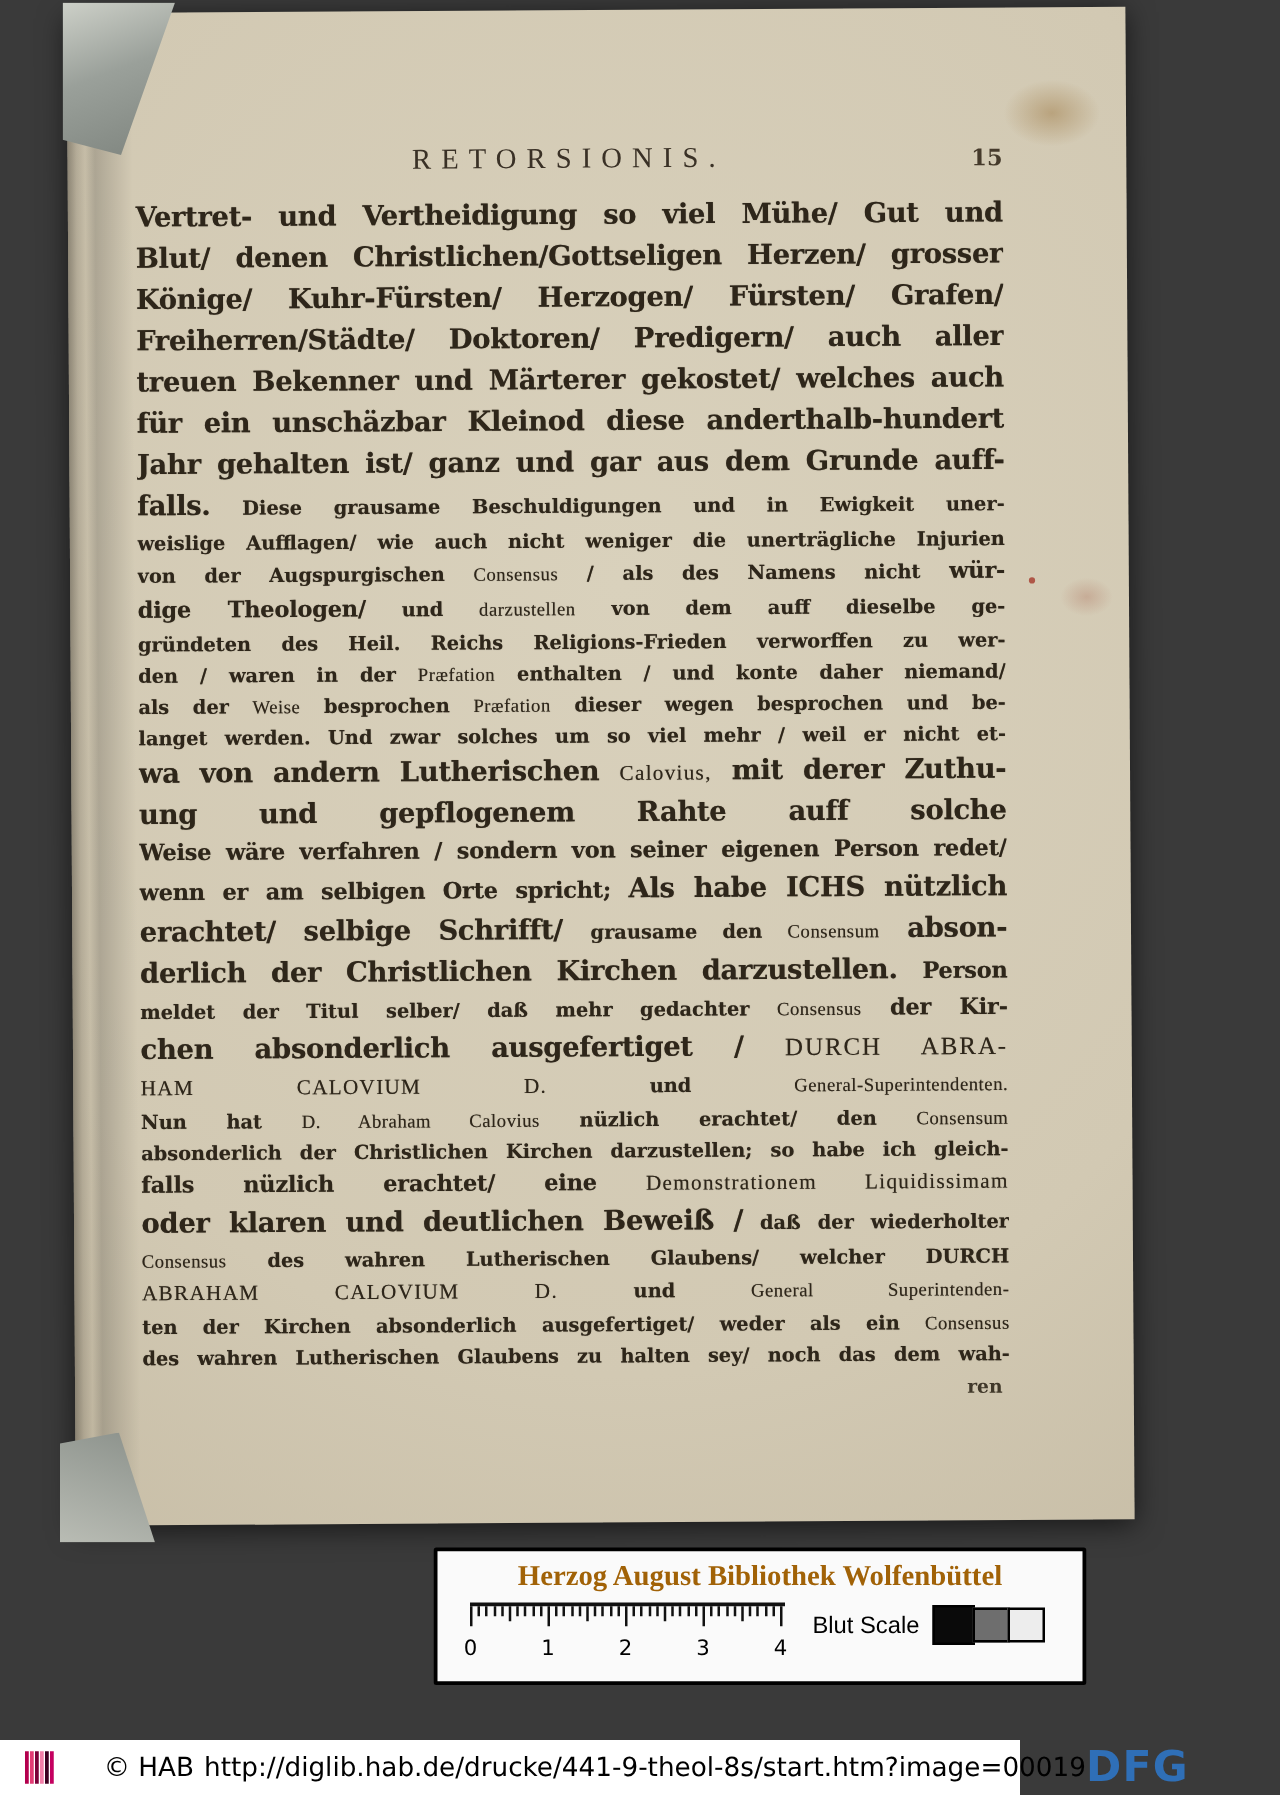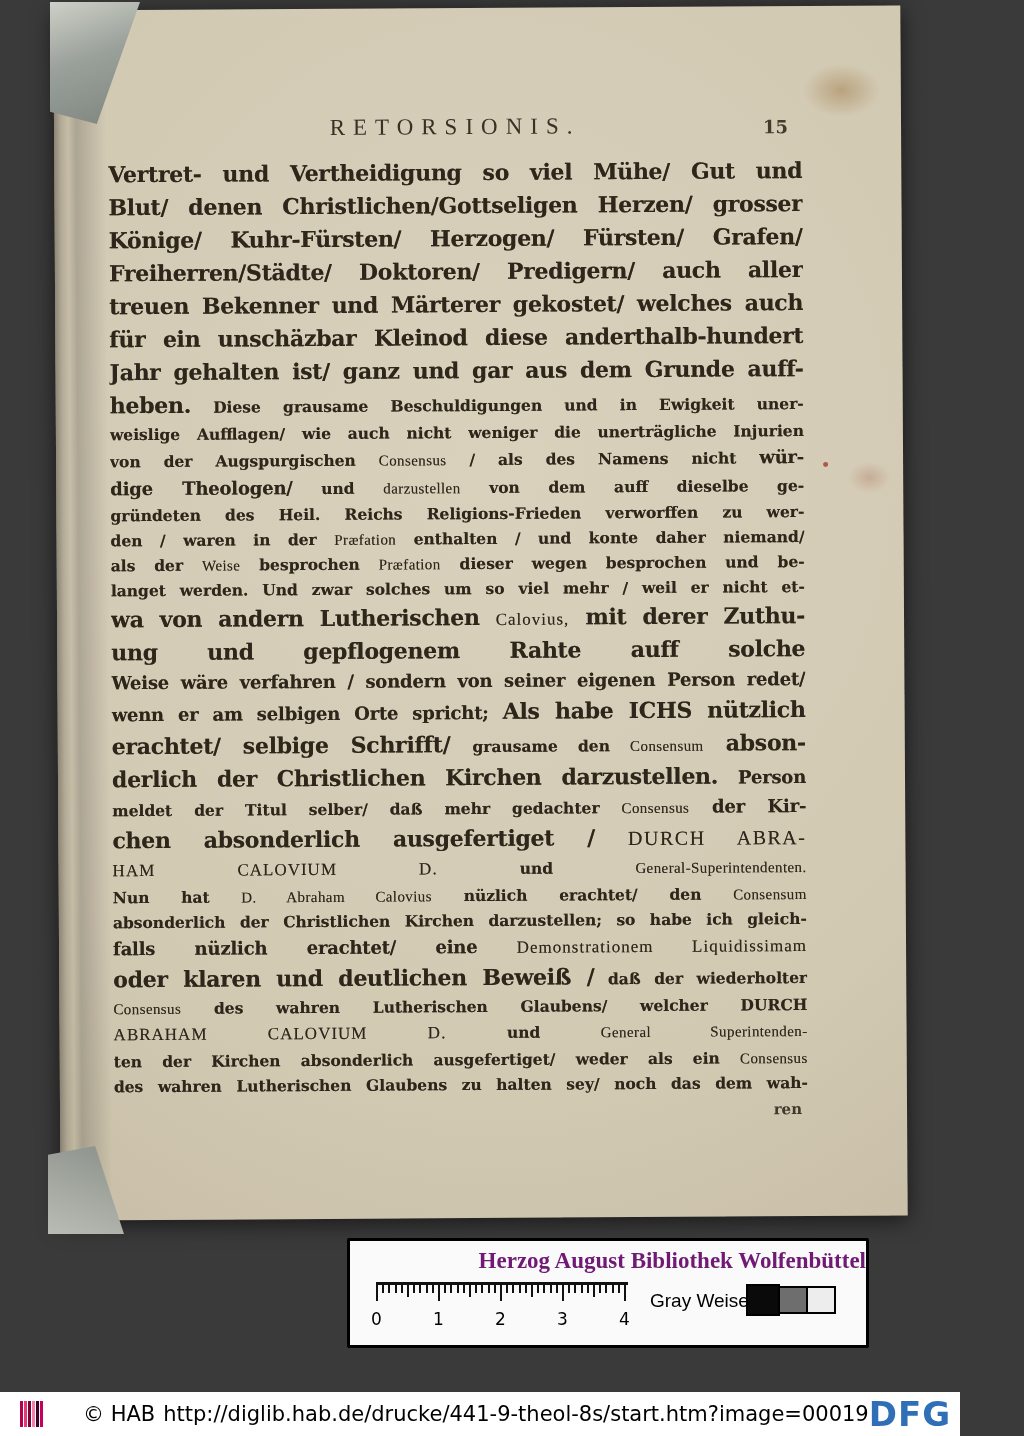--- a/index.html
+++ b/index.html
@@ -38,21 +38,21 @@
     box-shadow:0 4px 22px rgba(0,0,0,0.6);
   }
   .speck{position:absolute;left:767px;top:456px;width:5px;height:5px;border-radius:50%;background:#a53a2c;opacity:.8;}
 
   .running-head{position:absolute;left:54px;top:106px;width:694px;text-align:center;}
   .head-title{
     font-family:"Liberation Serif",serif;
     font-size:23px;letter-spacing:8px;color:#3a3126;font-weight:500;
   }
   .page-number{
-    position:absolute;right:14px;top:4px;
+    position:absolute;right:0;top:4px;
     font-family:"DejaVu Serif",serif;font-weight:700;font-size:18px;color:#453a2b;
   }
 
   .body-block{position:absolute;left:54px;top:148px;width:694px;color:#2e261a;}
   .line{
     text-align:justify;text-align-last:justify;
     overflow:hidden;
   }
   .lh-lg{line-height:33px;height:33px;}
   .lh-md{line-height:28px;height:28px;}
@@ -73,39 +73,39 @@
     font-family:"DejaVu Serif",serif;font-weight:600;font-size:15px;color:#40382a;
   }
 
   
   .ruler-card{
     position:absolute;left:347px;top:1238px;width:522px;height:110px;
     background:#fafafa;border:3px solid #000;box-sizing:border-box;
     z-index:4;border-radius:2px;
   }
   .card-title{
-    text-align:right;margin-top:7px;
-    font-family:"Liberation Serif",serif;font-weight:700;font-size:23px;color:#701a75;
+    text-align:center;margin-top:7px;
+    font-family:"Liberation Serif",serif;font-weight:700;font-size:23px;color:#a16207;
   }
   .card-row{position:relative;height:64px;}
   .ruler{position:absolute;left:26px;top:8px;width:252px;height:48px;border-top:3px solid #111;}
   .tick{position:absolute;top:0;width:2px;background:#111;}
   .nums{position:absolute;left:0;top:0;width:100%;height:100%;}
   .nums span{position:absolute;top:24px;font-family:"DejaVu Sans",sans-serif;font-size:17px;color:#000;}
   .gs-label{
     position:absolute;left:300px;top:16px;
     font-family:"Liberation Sans",sans-serif;font-size:19px;color:#000;
   }
   .patches{position:absolute;left:398px;top:10px;display:flex;align-items:center;}
   .patch{display:inline-block;width:26px;height:24px;border:2px solid #000;margin-left:-2px;}
   .patch-black{width:30px;height:28px;}
 
   
   .footer{
-    position:absolute;left:0;top:1392px;width:960px;height:44px;
+    position:absolute;left:0;top:1392px;width:816px;height:44px;
     background:#fff;display:flex;align-items:center;z-index:5;
   }
   .colorbar-icon{margin-left:20px;display:flex;align-items:center;gap:1px;height:30px;}
   .colorbar-icon span{width:3px;height:26px;display:inline-block;}
   .footer-text{
     margin-left:40px;white-space:nowrap;color:#000;
     font-family:"DejaVu Sans",sans-serif;font-size:21px;
   }
   .footer-url{margin-left:8px;color:#000;text-decoration:none;}
   .dfg-logo{
@@ -129,21 +129,21 @@
     </div>
 
     <div class="body-block" id="body-lines">
         <div class="line lh-lg"><span class="seg fl">Vertret- und Vertheidigung so viel Mühe/ Gut und</span></div>
         <div class="line lh-lg"><span class="seg fl">Blut/ denen Christlichen/Gottseligen Herzen/ grosser</span></div>
         <div class="line lh-lg"><span class="seg fl">Könige/ Kuhr-Fürsten/ Herzogen/ Fürsten/ Grafen/</span></div>
         <div class="line lh-lg"><span class="seg fl">Freiherren/Städte/ Doktoren/ Predigern/ auch aller</span></div>
         <div class="line lh-lg"><span class="seg fl">treuen Bekenner und Märterer gekostet/ welches auch</span></div>
         <div class="line lh-lg"><span class="seg fl">für ein unschäzbar Kleinod diese anderthalb-hundert</span></div>
         <div class="line lh-lg"><span class="seg fl">Jahr gehalten ist/ ganz und gar aus dem Grunde auff-</span></div>
-        <div class="line lh-lg"><span class="seg fl">heben.</span><span class="seg fs"> Diese grausame Beschuldigungen und in Ewigkeit uner-</span></div>
+        <div class="line lh-lg"><span class="seg fl">falls.</span><span class="seg fs"> Diese grausame Beschuldigungen und in Ewigkeit uner-</span></div>
         <div class="line lh-sm"><span class="seg fs">weislige Aufflagen/ wie auch nicht weniger die unerträgliche Injurien</span></div>
         <div class="line lh-md"><span class="seg fs">von der Augspurgischen </span><span class="seg as">Consensus</span><span class="seg fs"> / als des Namens nicht </span><span class="seg fm">wür-</span></div>
         <div class="line lh-md"><span class="seg fm">dige Theologen/</span><span class="seg fs"> und </span><span class="seg as">darzustellen</span><span class="seg fs"> von dem auff dieselbe ge-</span></div>
         <div class="line lh-sm"><span class="seg fs">gründeten des Heil. Reichs Religions-Frieden verworffen zu wer-</span></div>
         <div class="line lh-sm"><span class="seg fs">den / waren in der </span><span class="seg as">Præfation</span><span class="seg fs"> enthalten / und konte daher niemand/</span></div>
         <div class="line lh-sm"><span class="seg fs">als der </span><span class="seg as">Weise</span><span class="seg fs"> besprochen </span><span class="seg as">Præfation</span><span class="seg fs"> dieser wegen besprochen und be-</span></div>
         <div class="line lh-sm"><span class="seg fs">langet werden. Und zwar solches um so viel mehr / weil er nicht et-</span></div>
         <div class="line lh-lg"><span class="seg fl">wa von andern Lutherischen </span><span class="seg am">Calovius,</span><span class="seg fl"> mit derer Zuthu-</span></div>
         <div class="line lh-lg"><span class="seg fl">ung und gepflogenem Rahte auff solche unverantwortliche</span></div>
         <div class="line lh-md"><span class="seg fm">Weise wäre verfahren / sondern von seiner eigenen Person redet/</span></div>
@@ -215,21 +215,21 @@
             <span class="tick" style="left: 248px; height: 16px;"></span>
           </div>
         <div class="nums" id="ruler-nums">
             <span style="left: -5px;">0</span>
             <span style="left: 57px;">1</span>
             <span style="left: 119px;">2</span>
             <span style="left: 181px;">3</span>
             <span style="left: 243px;">4</span>
           </div>
       </div>
-      <div class="gs-label">Gray Weise</div>
+      <div class="gs-label">Blut Scale</div>
       <div class="patches" id="gs-patches">
           <span class="patch patch-black" style="background: rgb(10, 10, 10);"></span>
           <span class="patch" style="background: rgb(110, 110, 110);"></span>
           <span class="patch" style="background: rgb(237, 237, 237);"></span>
         </div>
     </div>
   </div>
 
   <div class="footer">
     <div class="colorbar-icon" id="colorbar">

